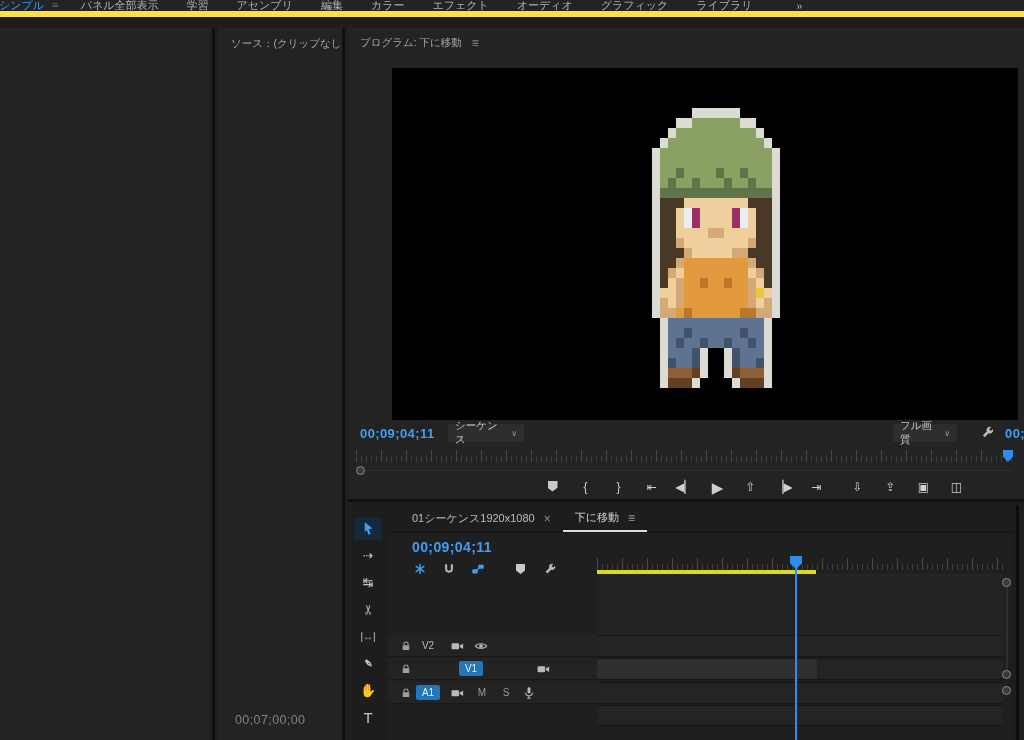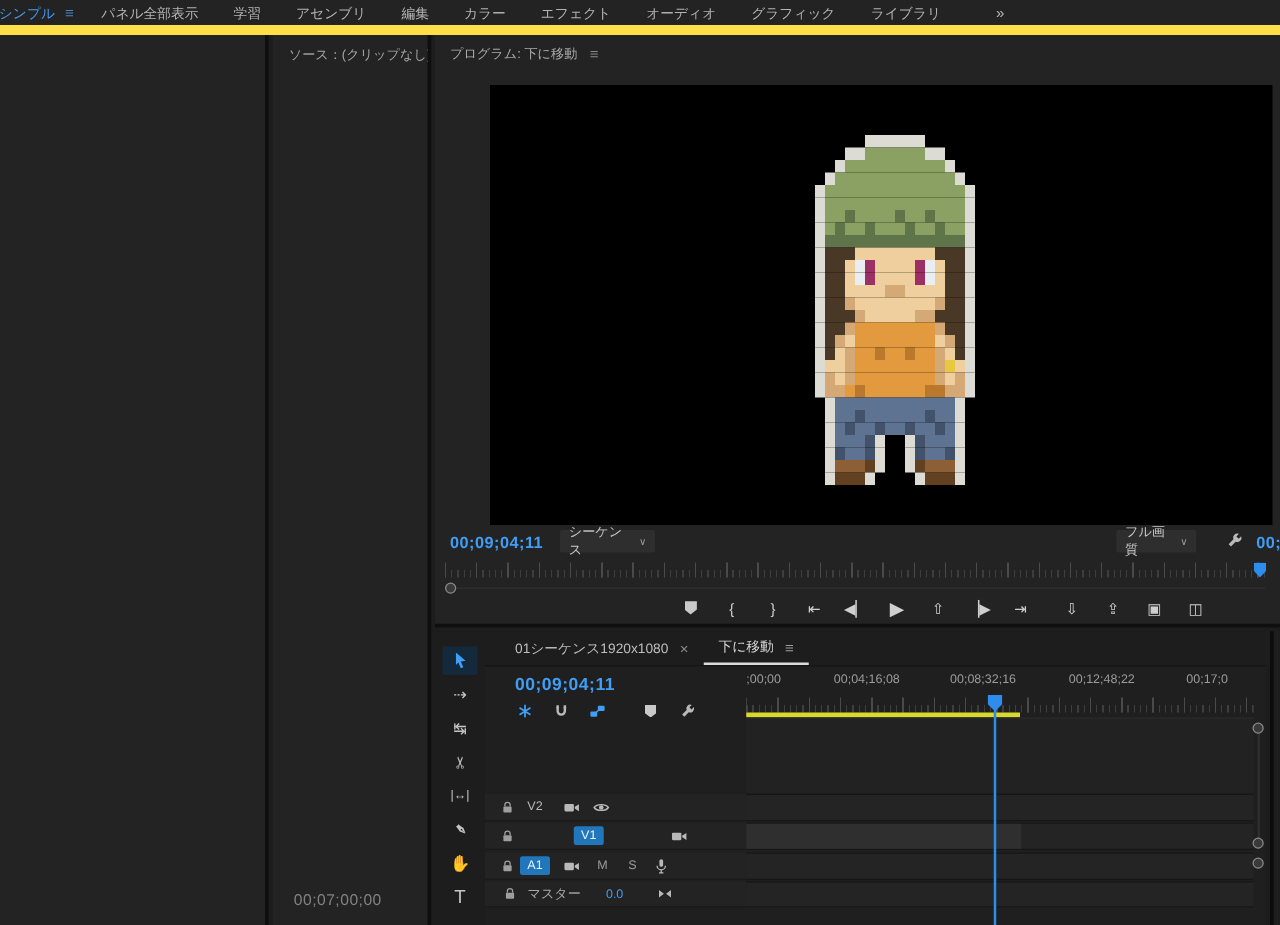--- a/index.html
+++ b/index.html
@@ -4,23 +4,23 @@
 <style>
   * { margin:0; padding:0; box-sizing:border-box; }
   html,body { width:1024px; height:740px; overflow:hidden; }
   body {
     background:#1d1d1d;
     font-family:"Liberation Sans","DejaVu Sans",sans-serif;
     color:#b4b4b4; position:relative;
     -webkit-font-smoothing:antialiased;
   }
   
-  .ws-bar { position:absolute; top:0; left:0; right:0; height:28px;
-    background:#232323; border-bottom:8px solid #fde047;
-    display:flex; align-items:center; font-size:11px; }
+  .ws-bar { position:absolute; top:0; left:0; right:0; height:17px;
+    background:#232323; border-bottom:6px solid #fde047;
+    display:flex; align-items:center; font-size:11px;font-family:Liberation Serif, serif; }
   .ws-active { color:#3f9ef6; padding:0 6px 0 2px; margin-left:-3px; white-space:nowrap; }
   .ws-menu { color:#4d86c2; font-size:12px; padding:0 8px 0 2px; }
   .ws-tab { color:#b4b4b4; padding:0 14px; white-space:nowrap; cursor:default; }
   .ws-overflow { color:#b4b4b4; padding:0 10px 0 30px; font-size:12px; }
   
   .project-panel { position:absolute; top:28px; left:0; width:215px; bottom:0;
     background:#232323; border-right:3px solid #0f0f0f; }
   .source-panel { position:absolute; top:28px; left:218px; width:127px; bottom:0;
     background:#232323; border-right:3px solid #0f0f0f; }
   .source-title { padding:9px 0 0 13px; font-size:10.5px; color:#a6a6a6; white-space:nowrap; overflow:hidden; }
@@ -788,27 +788,20 @@
     <span class="tl-icon" style="margin-left:14px">
         <span class="pentagon" style="width:9px;height:10px"></span>
       </span>
     <span class="tl-icon">
         <svg class="ic" width="14" height="14">
           <use href="#i-wrench"></use>
         </svg>
       </span>
   </div>
 
-  <div class="ruler-labels">
-    <span class="rl-0">;00;00</span>
-    <span class="rl-1">00;04;16;08</span>
-    <span class="rl-2">00;08;32;16</span>
-    <span class="rl-3">00;12;48;22</span>
-    <span class="rl-4">00;17;0</span>
-  </div>
   <div class="tl-ruler">
     <div class="tick-minor"></div>
     <div class="tick-major"></div>
   </div>
   <div class="workarea"></div>
 
   <div class="hdr-zone"></div>
   <div class="content-zone"></div>
 
   <div class="trow trow-hdr y-v2">
@@ -867,34 +860,20 @@
     <span class="ms">M</span>
     <span class="ms">S</span>
     <span class="th-ic">
         <svg class="ic" width="14" height="14">
           <use href="#i-mic"></use>
         </svg>
       </span>
   </div>
   <div class="trow trow-content y-a1"></div>
 
-  <div class="trow trow-hdr y-master">
-    <span class="th-ic" style="margin-left:2px">
-        <svg class="ic" width="12" height="12">
-          <use href="#i-lock"></use>
-        </svg>
-      </span>
-    <span class="master-label">マスター</span>
-    <span class="master-val">0.0</span>
-    <span class="th-ic" style="margin-left:26px">
-        <svg class="ic" width="14" height="14">
-          <use href="#i-bowtie"></use>
-        </svg>
-      </span>
-  </div>
   <div class="trow trow-content y-master"></div>
 
   <div class="playhead-head"></div>
   <div class="playhead-line"></div>
 
   <div class="tl-scrollbar">
     <div class="tl-scroll-line"></div>
     <div class="knob sb-k1"></div>
     <div class="knob sb-k2"></div>
     <div class="knob sb-k3"></div>

